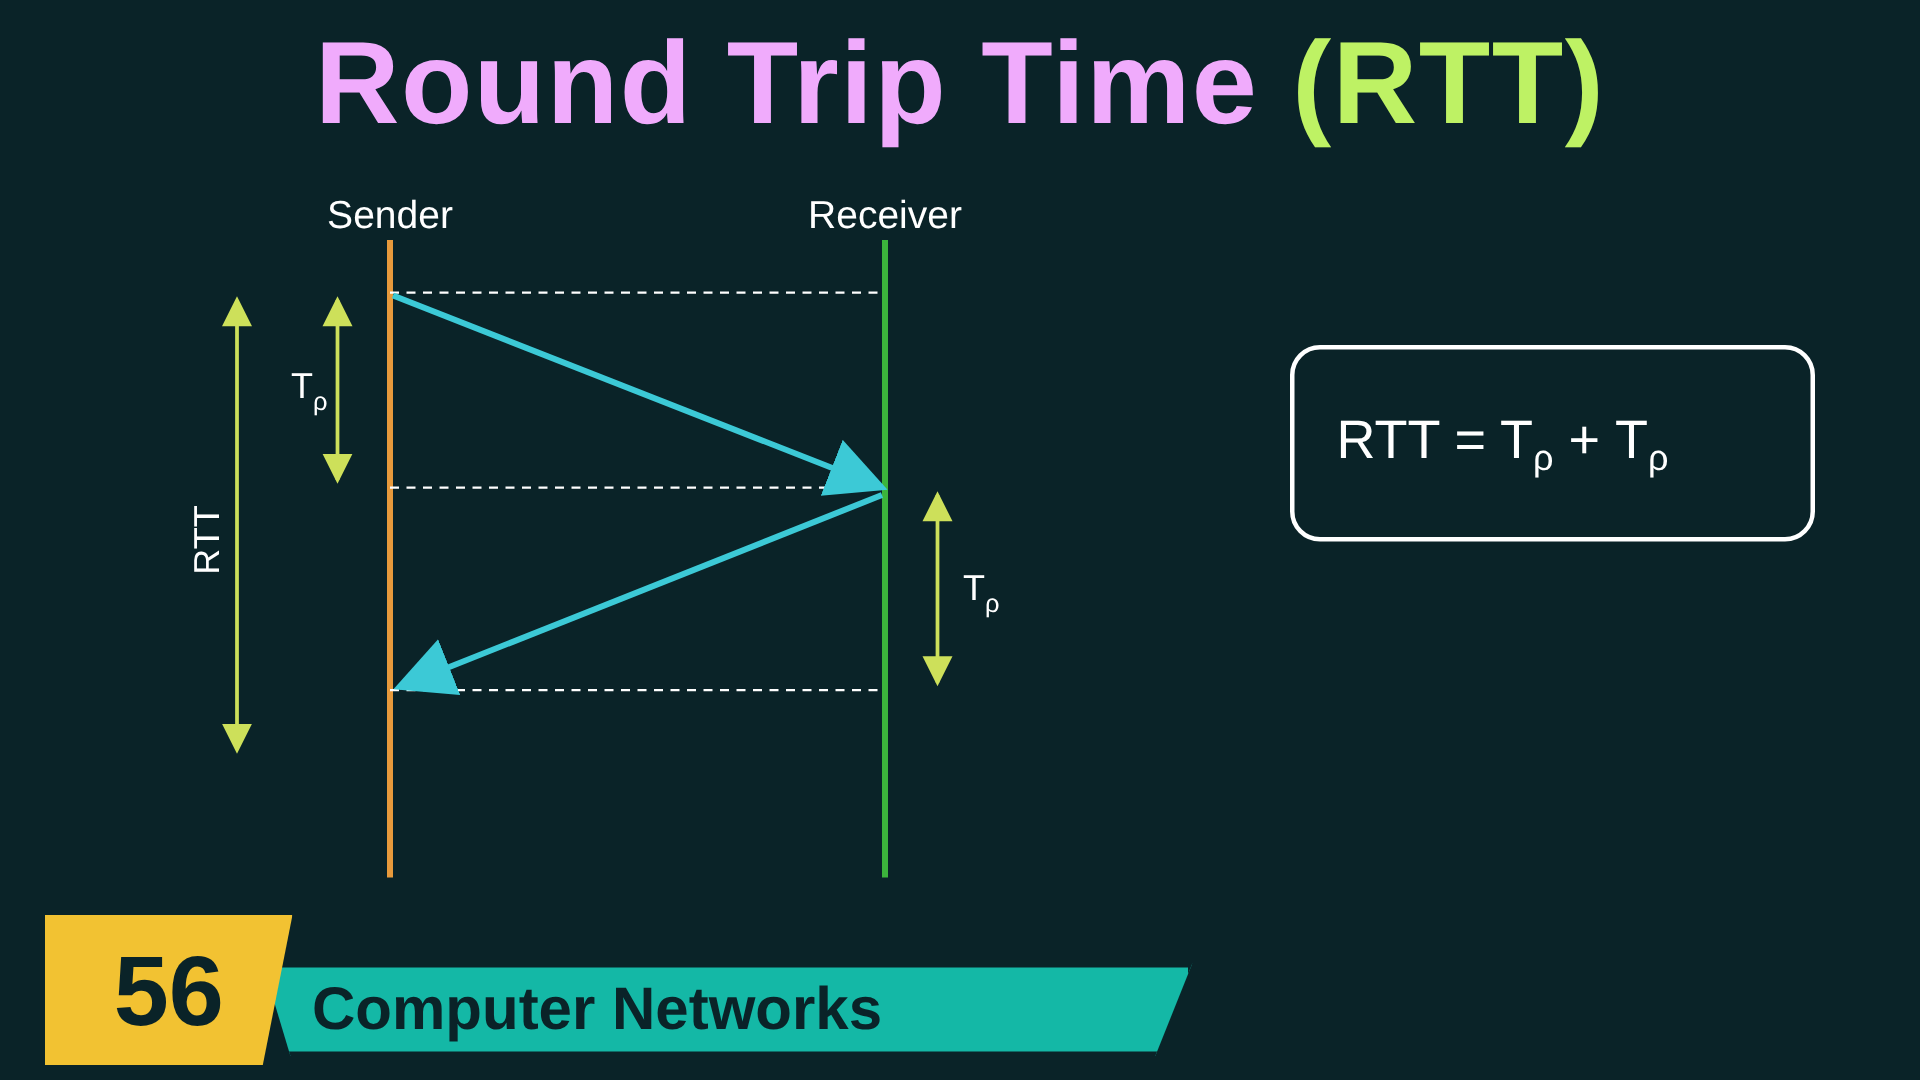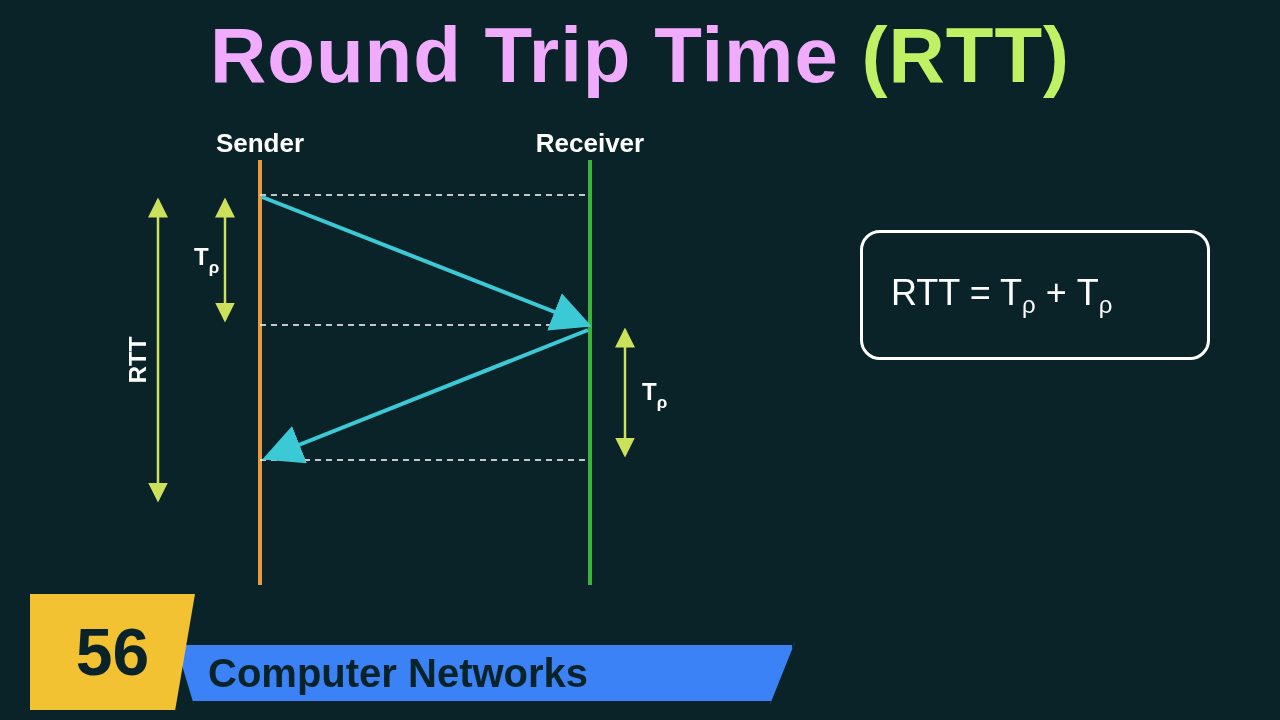--- a/index.html
+++ b/index.html
@@ -19,21 +19,20 @@
     letter-spacing: 1px;
   }
   .title-main { color: #f0abfc; }
   .title-paren { color: #bef264; }
   .diagram {
     position: absolute;
     left: 90px;
     top: 130px;
     width: 620px;
     height: 470px;
-    font-weight: bold;
   }
   .formula-box {
     position: absolute;
     right: 70px;
     top: 230px;
     width: 350px;
     border: 3px solid #fff;
     border-radius: 20px;
     padding: 35px 28px;
     color: #fff;
@@ -48,38 +47,38 @@
     bottom: 0;
     left: 0;
     width: 100%;
     height: 100px;
   }
   .badge-num {
     position: absolute;
     bottom: 10px;
     left: 30px;
     width: 165px;
-    height: 116px;
+    height: 100px;
     background: #f2c232;
     color: #0a2328;
     font-size: 66px;
     font-weight: bold;
     display: flex;
     align-items: center;
     justify-content: center;
     clip-path: polygon(0 0, 100% 0, 88% 100%, 0 100%);
     z-index: 2;
   }
   .badge-text {
     position: absolute;
     bottom: 16px;
     left: 175px;
     width: 620px;
     height: 62px;
-    background: #3b82f6;
+    background: #14b8a6;
     border: 3px solid #0a2328;
     color: #0a2328;
     font-size: 40px;
     font-weight: bold;
     display: flex;
     align-items: center;
     padding-left: 30px;
     clip-path: polygon(0 0, 100% 0, 96% 100%, 3% 100%);
     z-index: 1;
   }

